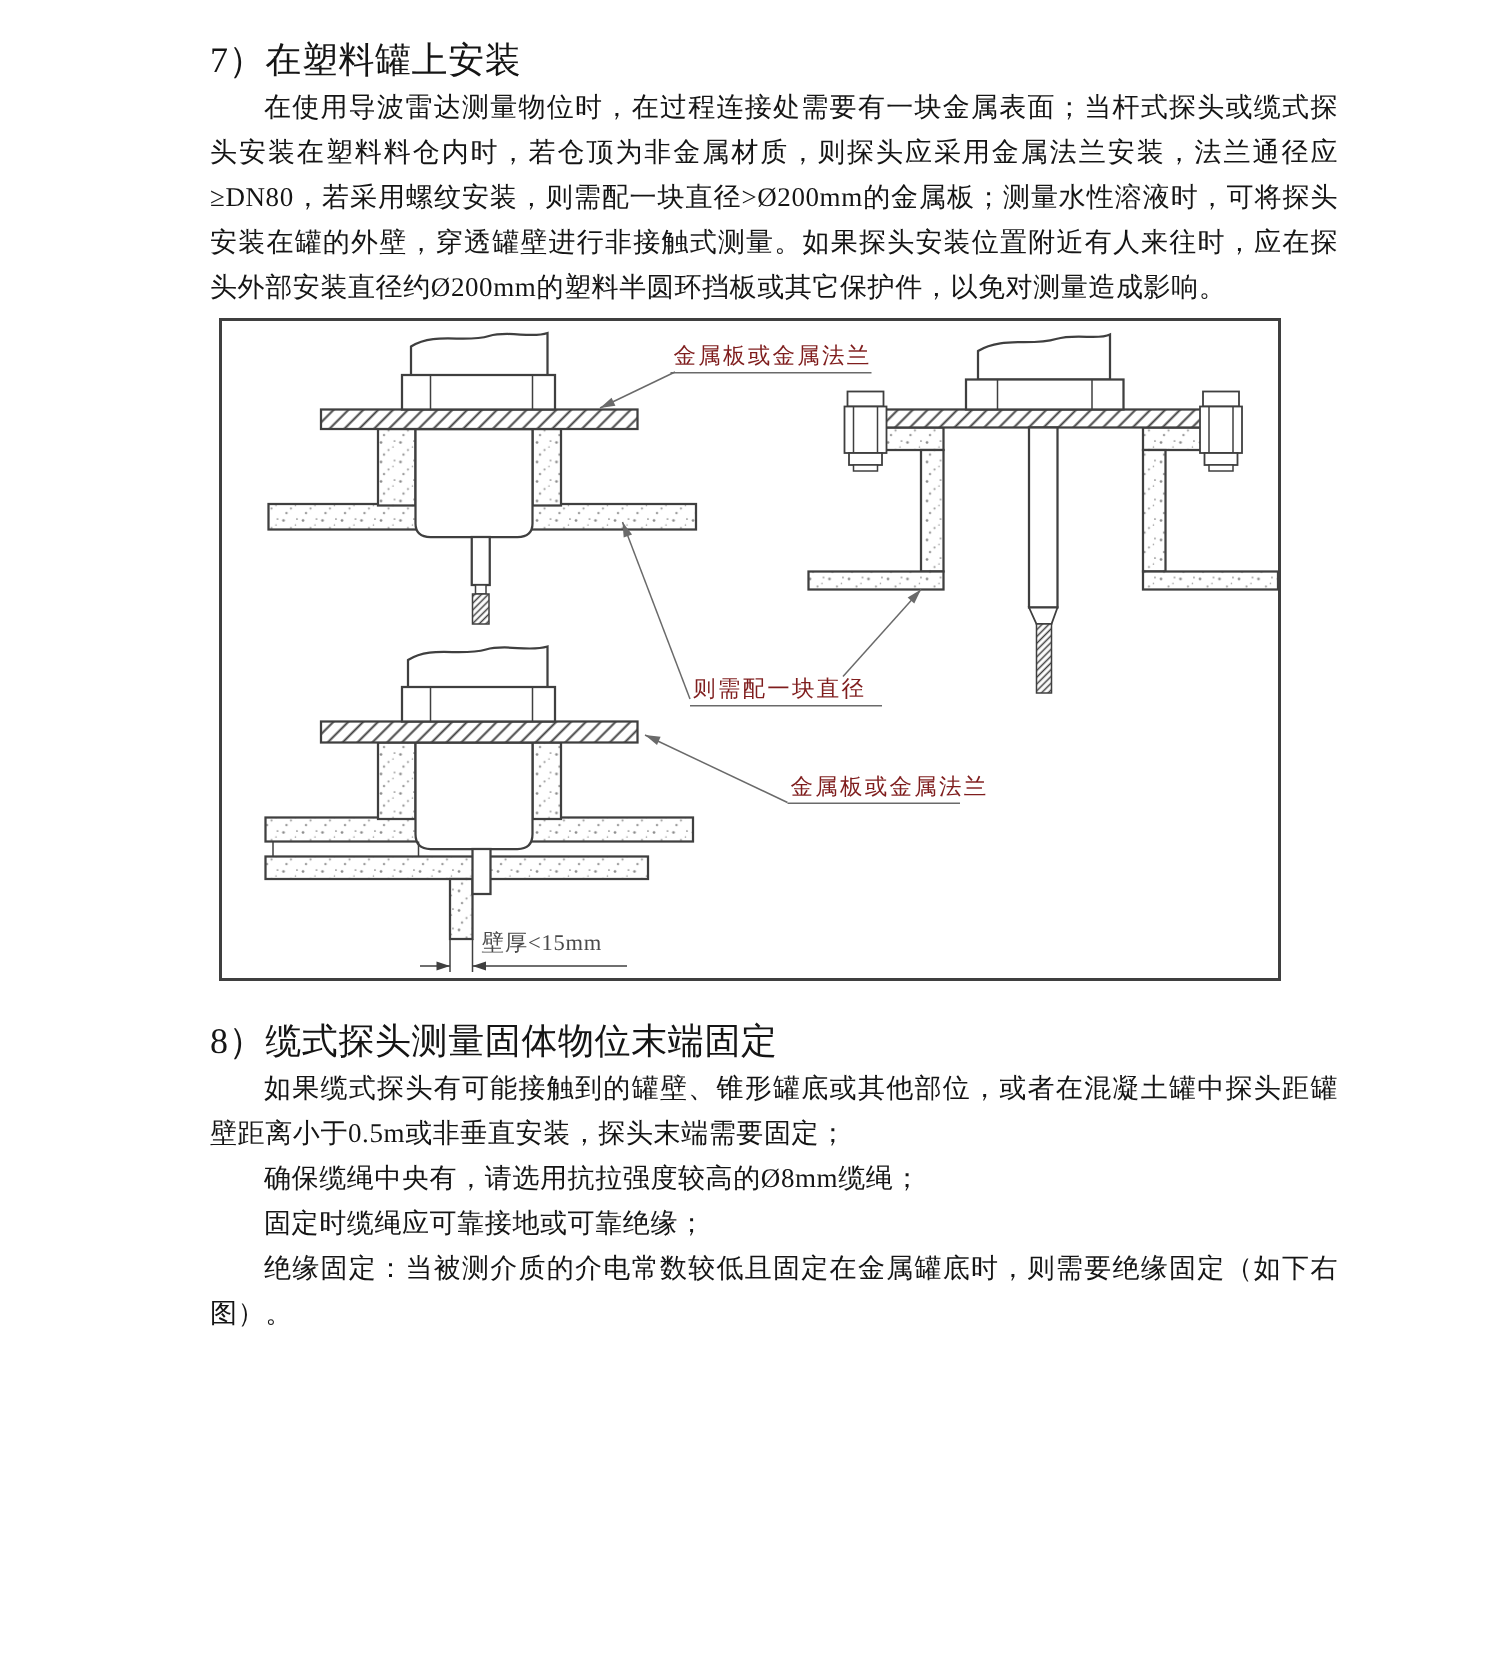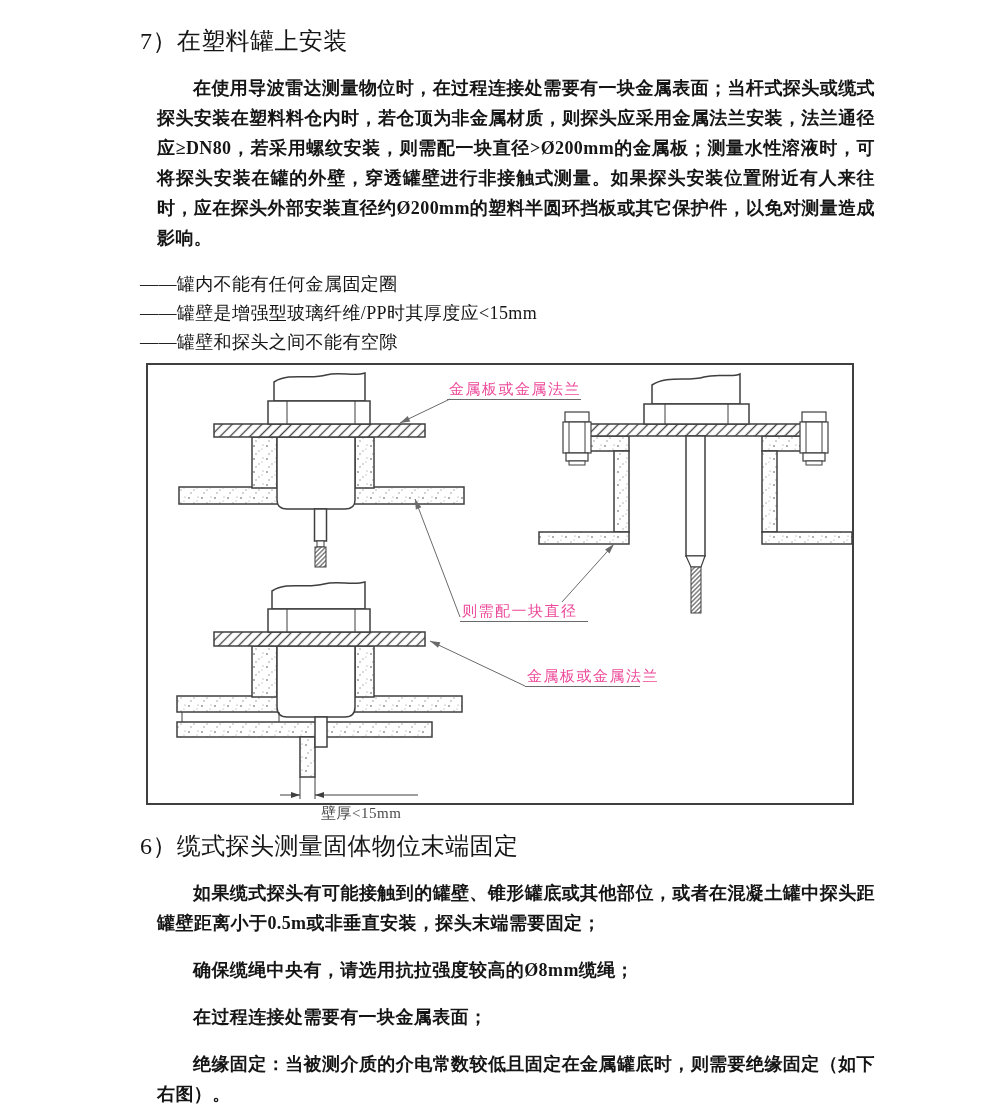--- a/index.html
+++ b/index.html
@@ -1,45 +1,40 @@
 <!DOCTYPE html>
 <html><head>
 <meta charset="utf-8">
 <style>
   html,body{margin:0;padding:0;background:#ffffff;}
   body{width:1000px;height:1112px;position:relative;overflow:hidden;
        font-family:"Liberation Serif","DejaVu Serif",serif;color:#151515;}
   .content{width:752px;margin:0 0 0 140px;padding-top:26px;
            font-size:18px;line-height:30px;letter-spacing:0.4px;text-align:justify;}
   .h-line{font-size:24px;line-height:30px;text-align:left;}
-  .para{margin:17px;text-indent:2em;font-weight:bold;}
+  .para{margin:0;text-indent:2em;}
   .notes{line-height:29px;text-align:left;}
   .note-line{white-space:nowrap;}
   
   .figure-box{position:relative;margin:6px 0 0 6px;width:708px;height:442px;
               box-sizing:border-box;border:2px solid #3f3f3f;background:#ffffff;}
   .figure-box svg{position:absolute;left:0;top:0;}
-  .fig-label{position:absolute;font-size:15px;line-height:17px;color:#ec4899;
-             letter-spacing:1.5px;white-space:nowrap;}
+  .fig-label{position:absolute;font-size:15px;line-height:17px;color:#7f1d1d;
+             letter-spacing:1.5px;white-space:nowrap;font-family:Liberation Mono, monospace;}
   .dim-label{position:absolute;font-size:15px;color:#4a4a4a;letter-spacing:0.5px;white-space:nowrap;}
   .s8{margin-top:26px;}
 </style>
 </head>
 <body>
 
 <div class="content">
 
   <div class="h-line">7）在塑料罐上安装</div>
   <p class="para">在使用导波雷达测量物位时，在过程连接处需要有一块金属表面；当杆式探头或缆式探头安装在塑料料仓内时，若仓顶为非金属材质，则探头应采用金属法兰安装，法兰通径应≥DN80，若采用螺纹安装，则需配一块直径&gt;Ø200mm的金属板；测量水性溶液时，可将探头安装在罐的外壁，穿透罐壁进行非接触式测量。如果探头安装位置附近有人来往时，应在探头外部安装直径约Ø200mm的塑料半圆环挡板或其它保护件，以免对测量造成影响。</p>
 
-  <div class="notes">
-    <div class="note-line">——罐内不能有任何金属固定圈</div>
-    <div class="note-line">——罐壁是增强型玻璃纤维/PP时其厚度应&lt;15mm</div>
-    <div class="note-line">——罐壁和探头之间不能有空隙</div>
-  </div>
 
   <div class="figure-box">
     <svg width="704" height="438" viewBox="0 0 704 438">
       <defs>
         <pattern id="hatch" width="7" height="7" patternUnits="userSpaceOnUse" patternTransform="rotate(45)">
           <rect width="7" height="7" fill="#ffffff"></rect>
           <line x1="3.5" y1="0" x2="3.5" y2="7" stroke="#3f3f3f" stroke-width="1.3"></line>
         </pattern>
         <pattern id="stipple" width="13" height="13" patternUnits="userSpaceOnUse">
           <rect width="13" height="13" fill="#ffffff"></rect>
@@ -145,24 +140,24 @@
 
         <line x1="282" y1="276" x2="377" y2="321"></line>
         <polygon points="282,276 292.4,277.2 290,282.7" fill="#6a6a6a" stroke="none"></polygon>
         <line x1="377" y1="321.5" x2="492" y2="321.5"></line>
       </g>
     </svg>
 
     <div class="fig-label" style="left:301px;top:16px;">金属板或金属法兰</div>
     <div class="fig-label" style="left:314px;top:238px;">则需配一块直径</div>
     <div class="fig-label" style="left:379px;top:303px;">金属板或金属法兰</div>
-    <div class="dim-label" style="left:173px;top:433px;">壁厚&lt;15mm</div>
+    <div class="dim-label" style="left:173px;top:400px;">壁厚&lt;15mm</div>
   </div>
 
   <div class="s8">
-    <div class="h-line">6）缆式探头测量固体物位末端固定</div>
+    <div class="h-line">8）缆式探头测量固体物位末端固定</div>
     <p class="para">如果缆式探头有可能接触到的罐壁、锥形罐底或其他部位，或者在混凝土罐中探头距罐壁距离小于0.5m或非垂直安装，探头末端需要固定；</p>
     <p class="para">确保缆绳中央有，请选用抗拉强度较高的Ø8mm缆绳；</p>
-    <p class="para">在过程连接处需要有一块金属表面；</p>
+    <p class="para">固定时缆绳应可靠接地或可靠绝缘；</p>
     <p class="para">绝缘固定：当被测介质的介电常数较低且固定在金属罐底时，则需要绝缘固定（如下右图）。</p>
   </div>
 
 </div>
 
 </body></html>

